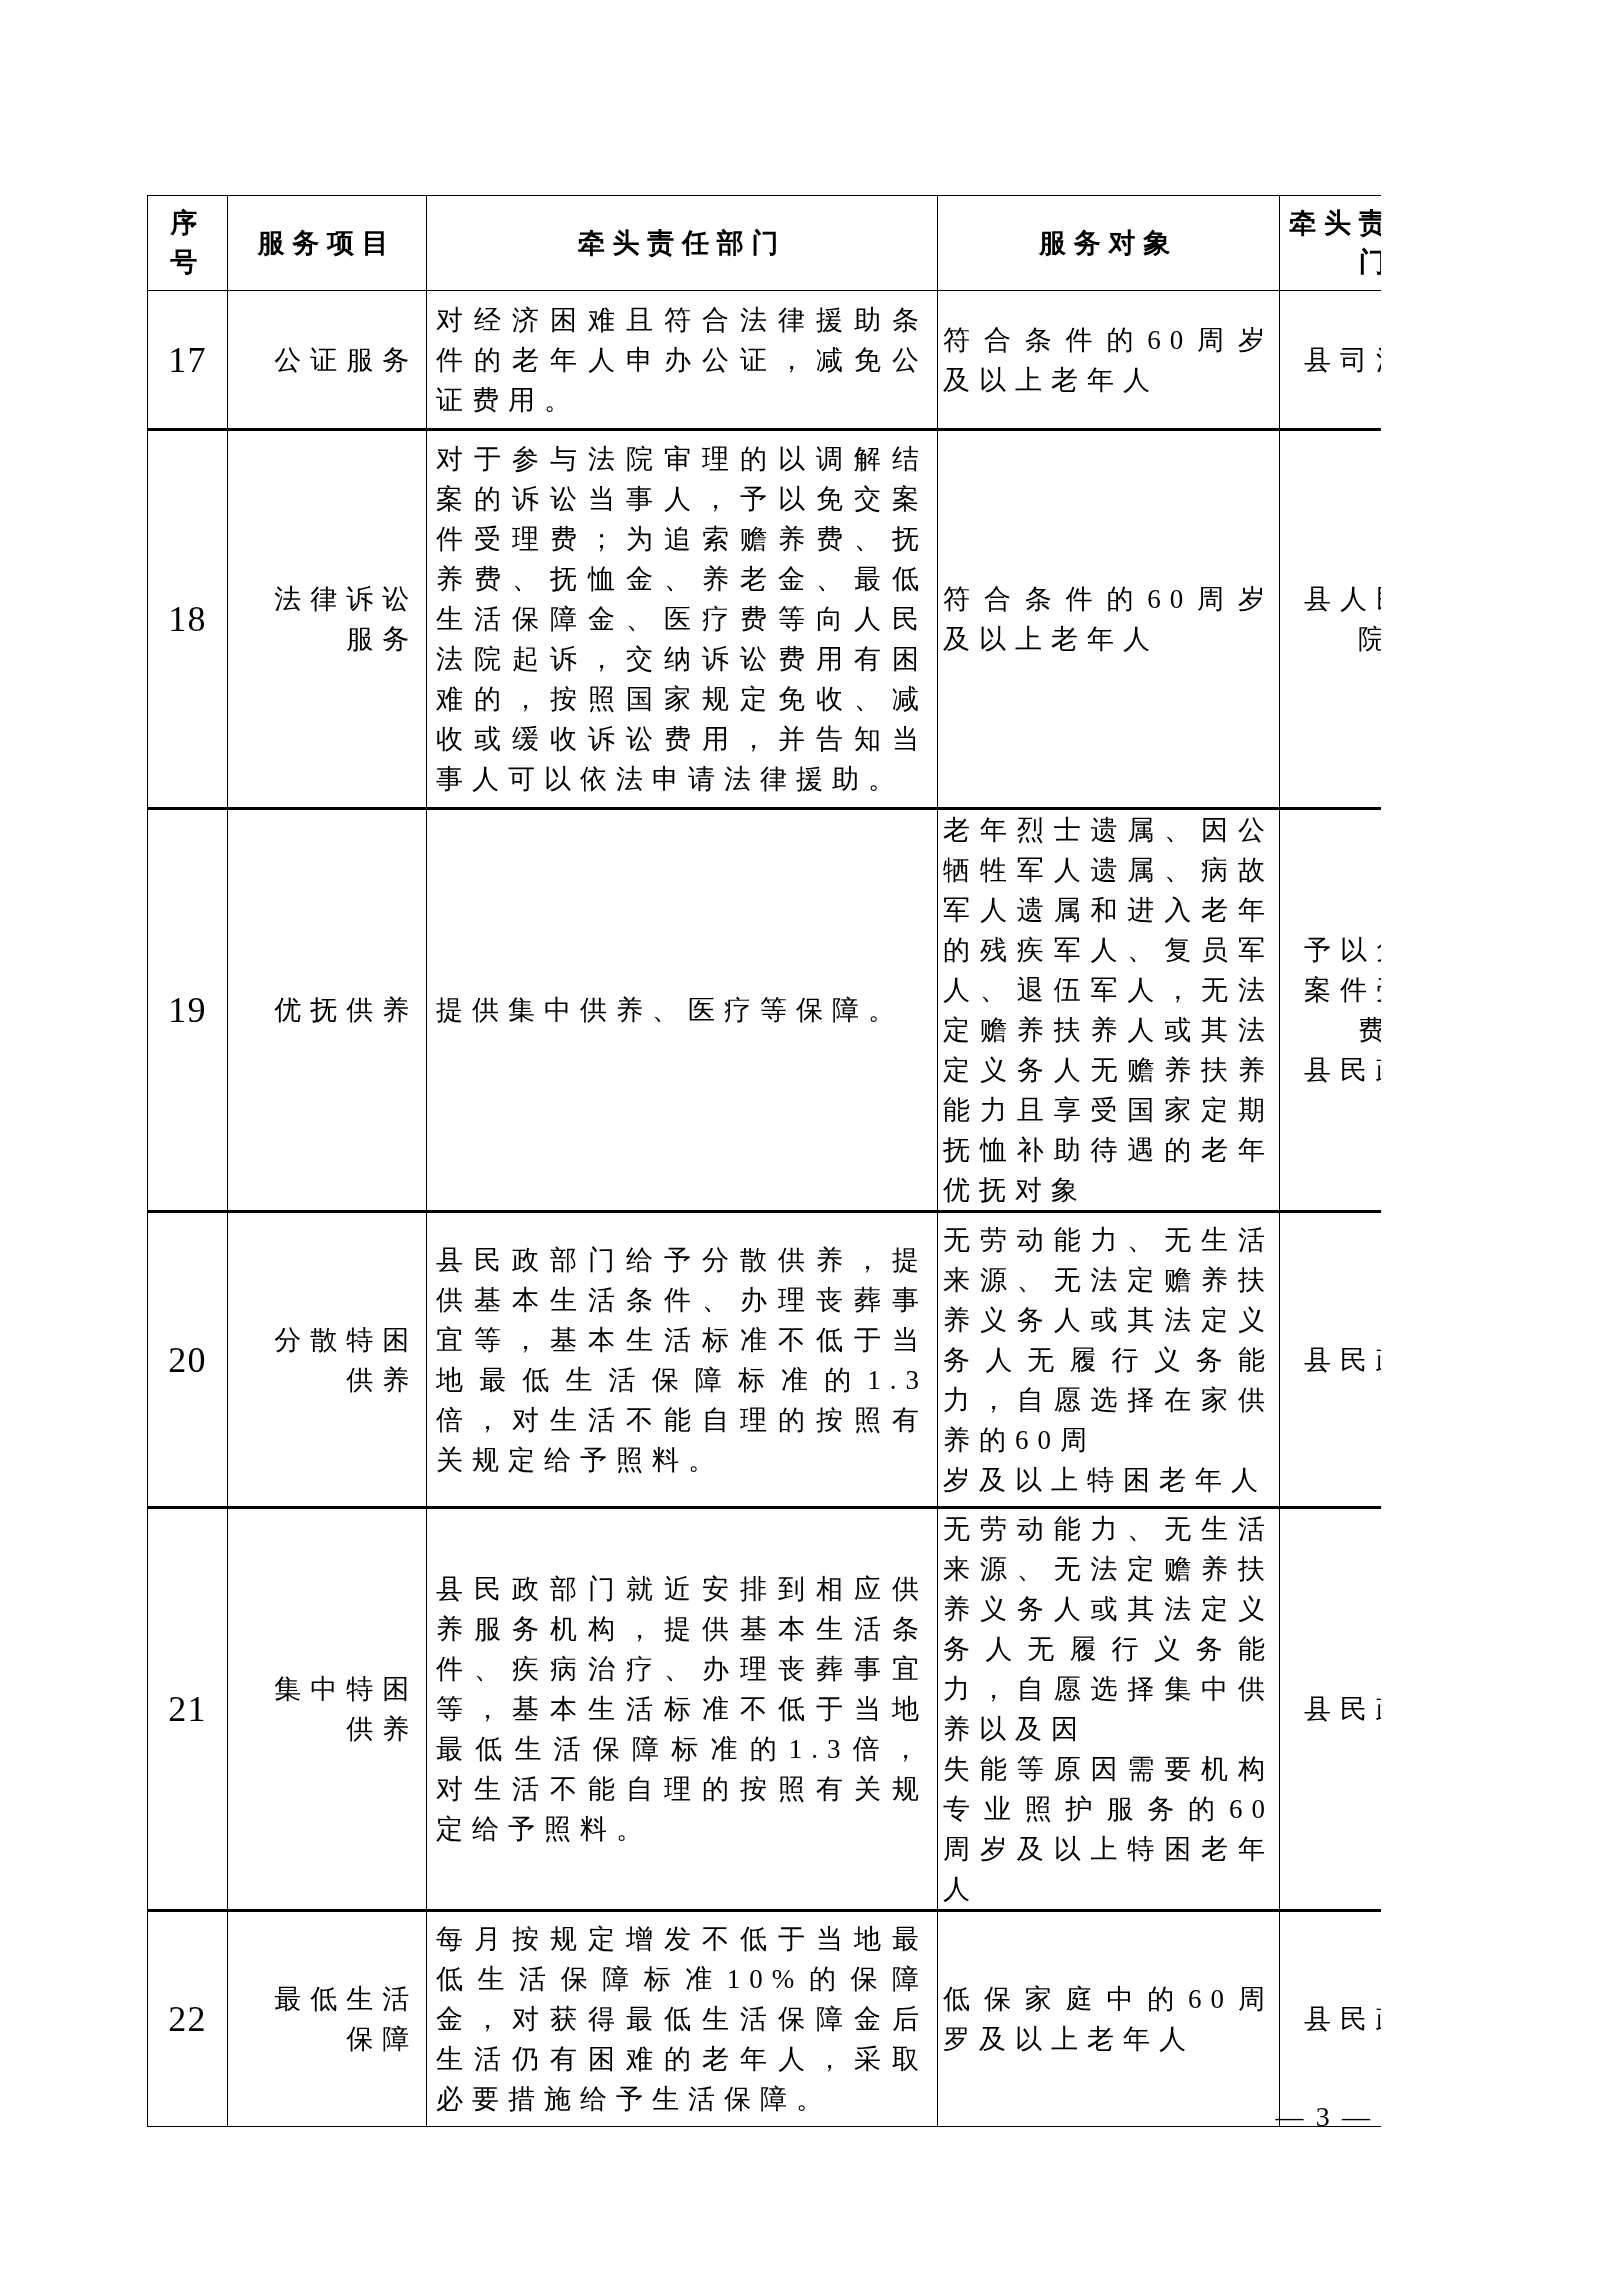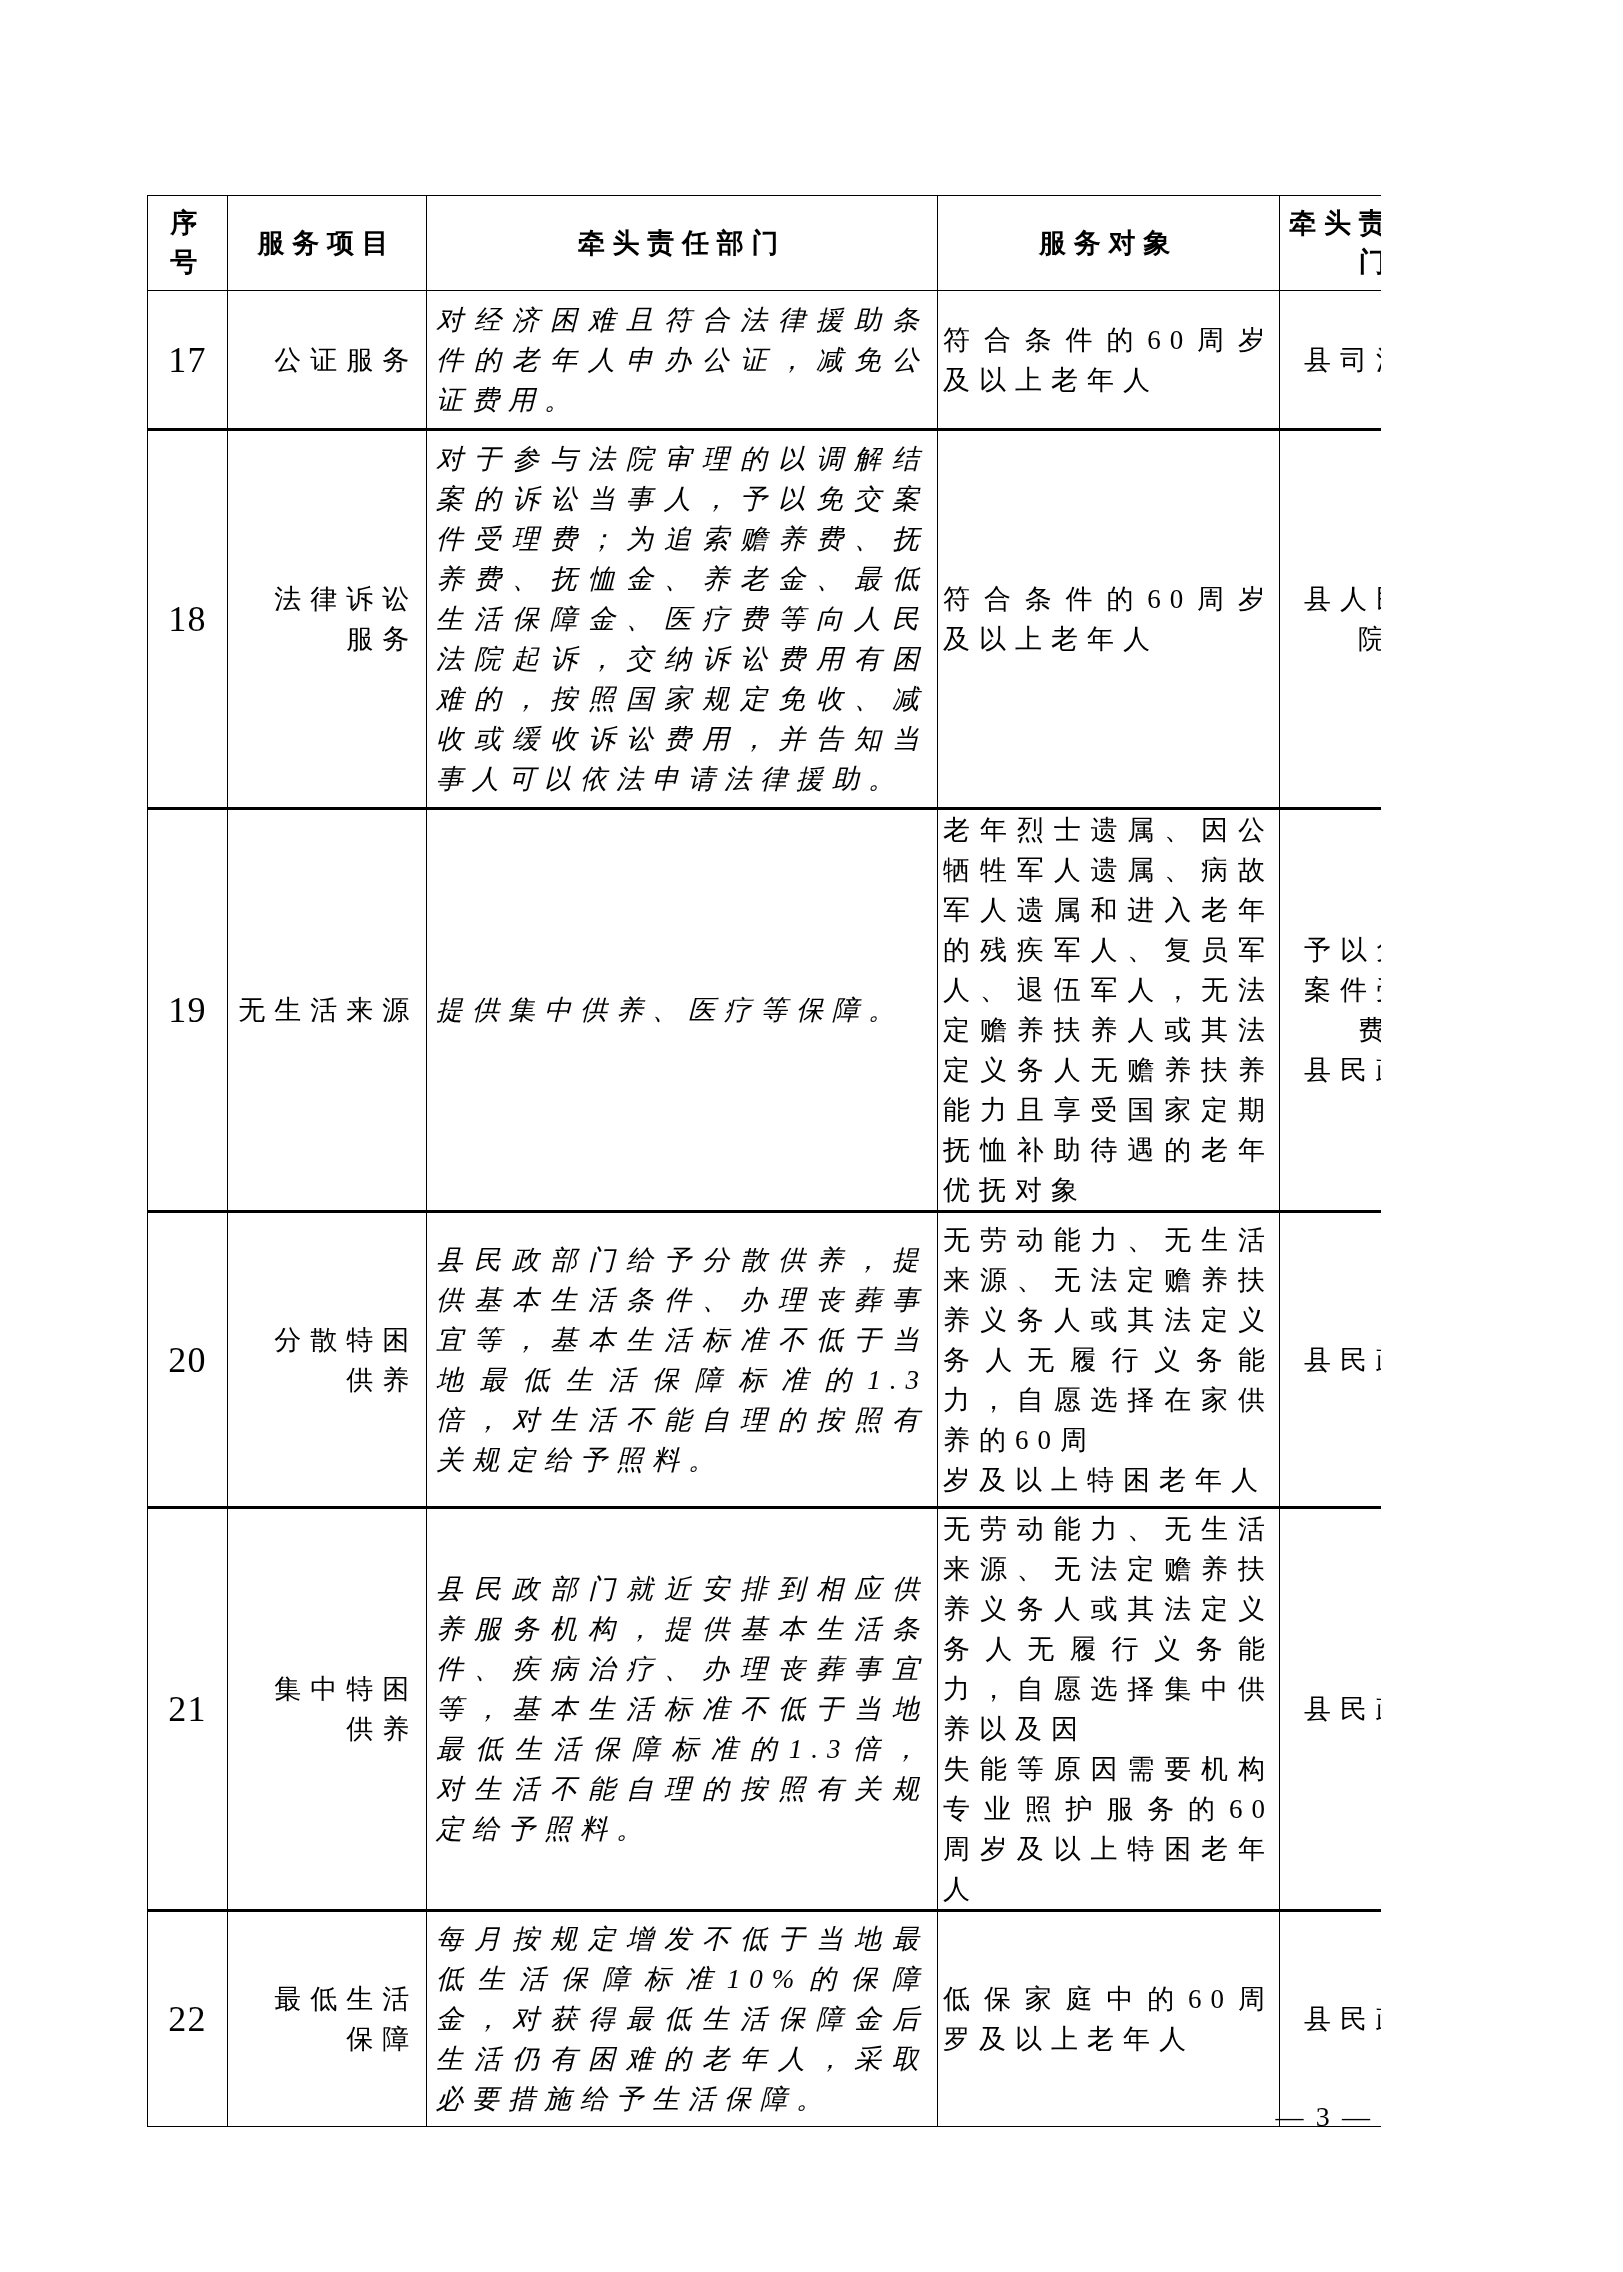--- a/index.html
+++ b/index.html
@@ -58,21 +58,20 @@
     letter-spacing: 1.3px;
     text-align: center;
     padding: 0 13px;
   }
   th.h-no { padding: 0 13px; }
   td.c-item { text-align: right; padding: 0 7.7px; }
   td.c-content {
     text-align: justify;
     text-justify: inter-character;
     padding: 7px 9px;
-    font-style: italic;
   }
   td.c-target {
     text-align: justify;
     text-justify: inter-character;
     padding: 0 5.1px;
   }
   td.c-dept { text-align: center; padding: 14px 13px; }
 
   .page-number {
     position: absolute;
@@ -118,21 +117,21 @@
       <tr class="r18">
         <td class="c-no">18</td>
         <td class="c-item">法律诉讼
 服务</td>
         <td class="c-content">对于参与法院审理的以调解结案的诉讼当事人，予以免交案件受理费；为追索赡养费、抚养费、抚恤金、养老金、最低生活保障金、医疗费等向人民法院起诉，交纳诉讼费用有困难的，按照国家规定免收、减收或缓收诉讼费用，并告知当事人可以依法申请法律援助。</td>
         <td class="c-target">符合条件的60周岁及以上老年人</td>
         <td class="c-dept">县人民法院</td>
       </tr>
       <tr class="r19">
         <td class="c-no">19</td>
-        <td class="c-item">无生活来源</td>
+        <td class="c-item">优抚供养</td>
         <td class="c-content">提供集中供养、医疗等保障。</td>
         <td class="c-target">老年烈士遗属、因公牺牲军人遗属、病故军人遗属和进入老年的残疾军人、复员军人、退伍军人，无法定赡养扶养人或其法定义务人无赡养扶养能力且享受国家定期抚恤补助待遇的老年优抚对象</td>
         <td class="c-dept">予以免交案件受理费
 县民政局</td>
       </tr>
       <tr class="r20">
         <td class="c-no">20</td>
         <td class="c-item">分散特困
 供养</td>
         <td class="c-content">县民政部门给予分散供养，提供基本生活条件、办理丧葬事宜等，基本生活标准不低于当地最低生活保障标准的1.3倍，对生活不能自理的按照有关规定给予照料。</td>

